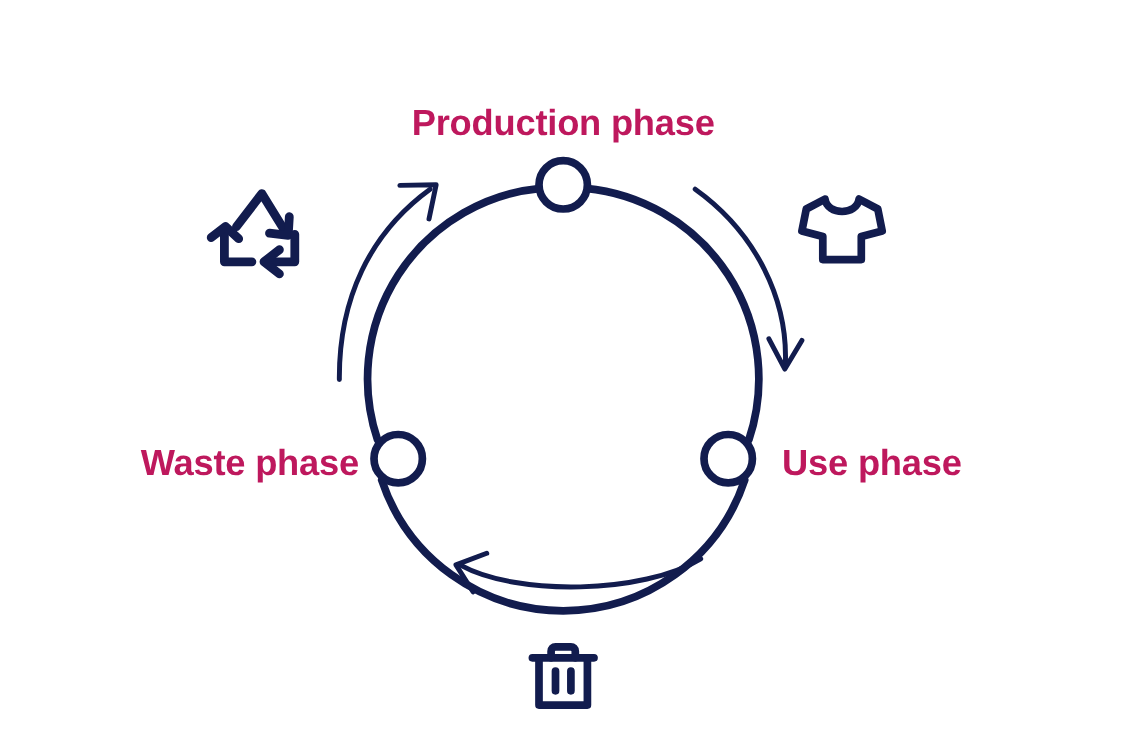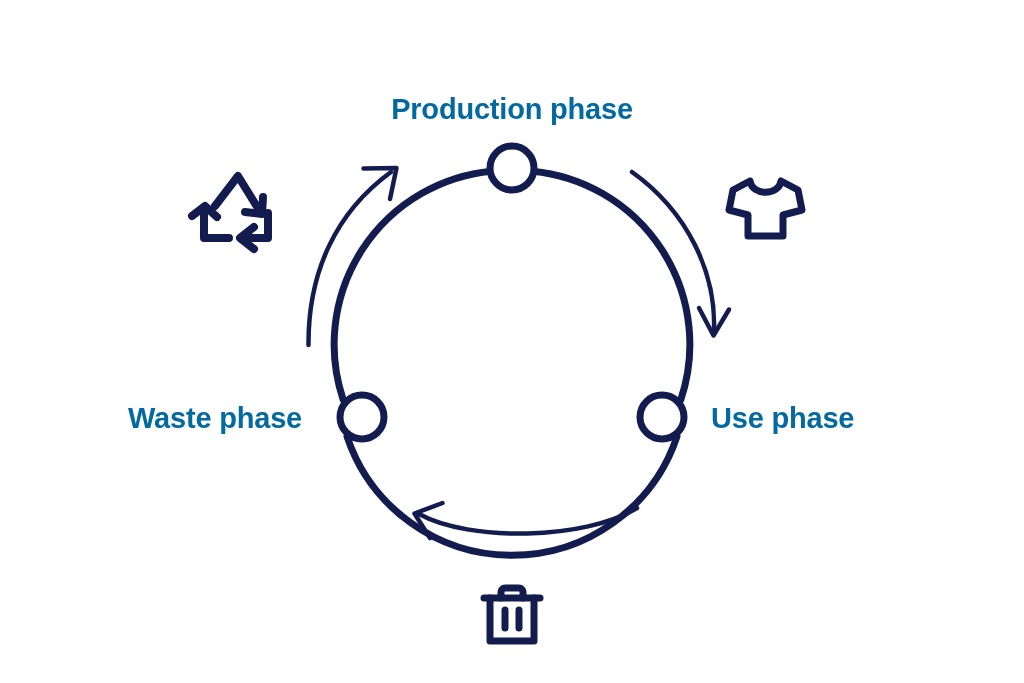--- a/index.html
+++ b/index.html
@@ -24,23 +24,23 @@
   #cycle-svg {
     position: absolute;
     left: 0;
     top: 0;
     width: 1024px;
     height: 683px;
     display: block;
   }
   .phase-label {
     position: absolute;
-    color: #0369a1;
+    color: #be185d;
     font-family: "Liberation Sans", sans-serif;
-    font-size: 29px;
+    font-size: 33px;
     font-weight: 700;
     letter-spacing: -0.2px;
     white-space: nowrap;
     line-height: 1;
   }
   #label-production {
     left: 0;
     top: 95px;
     width: 1024px;
     text-align: center;

